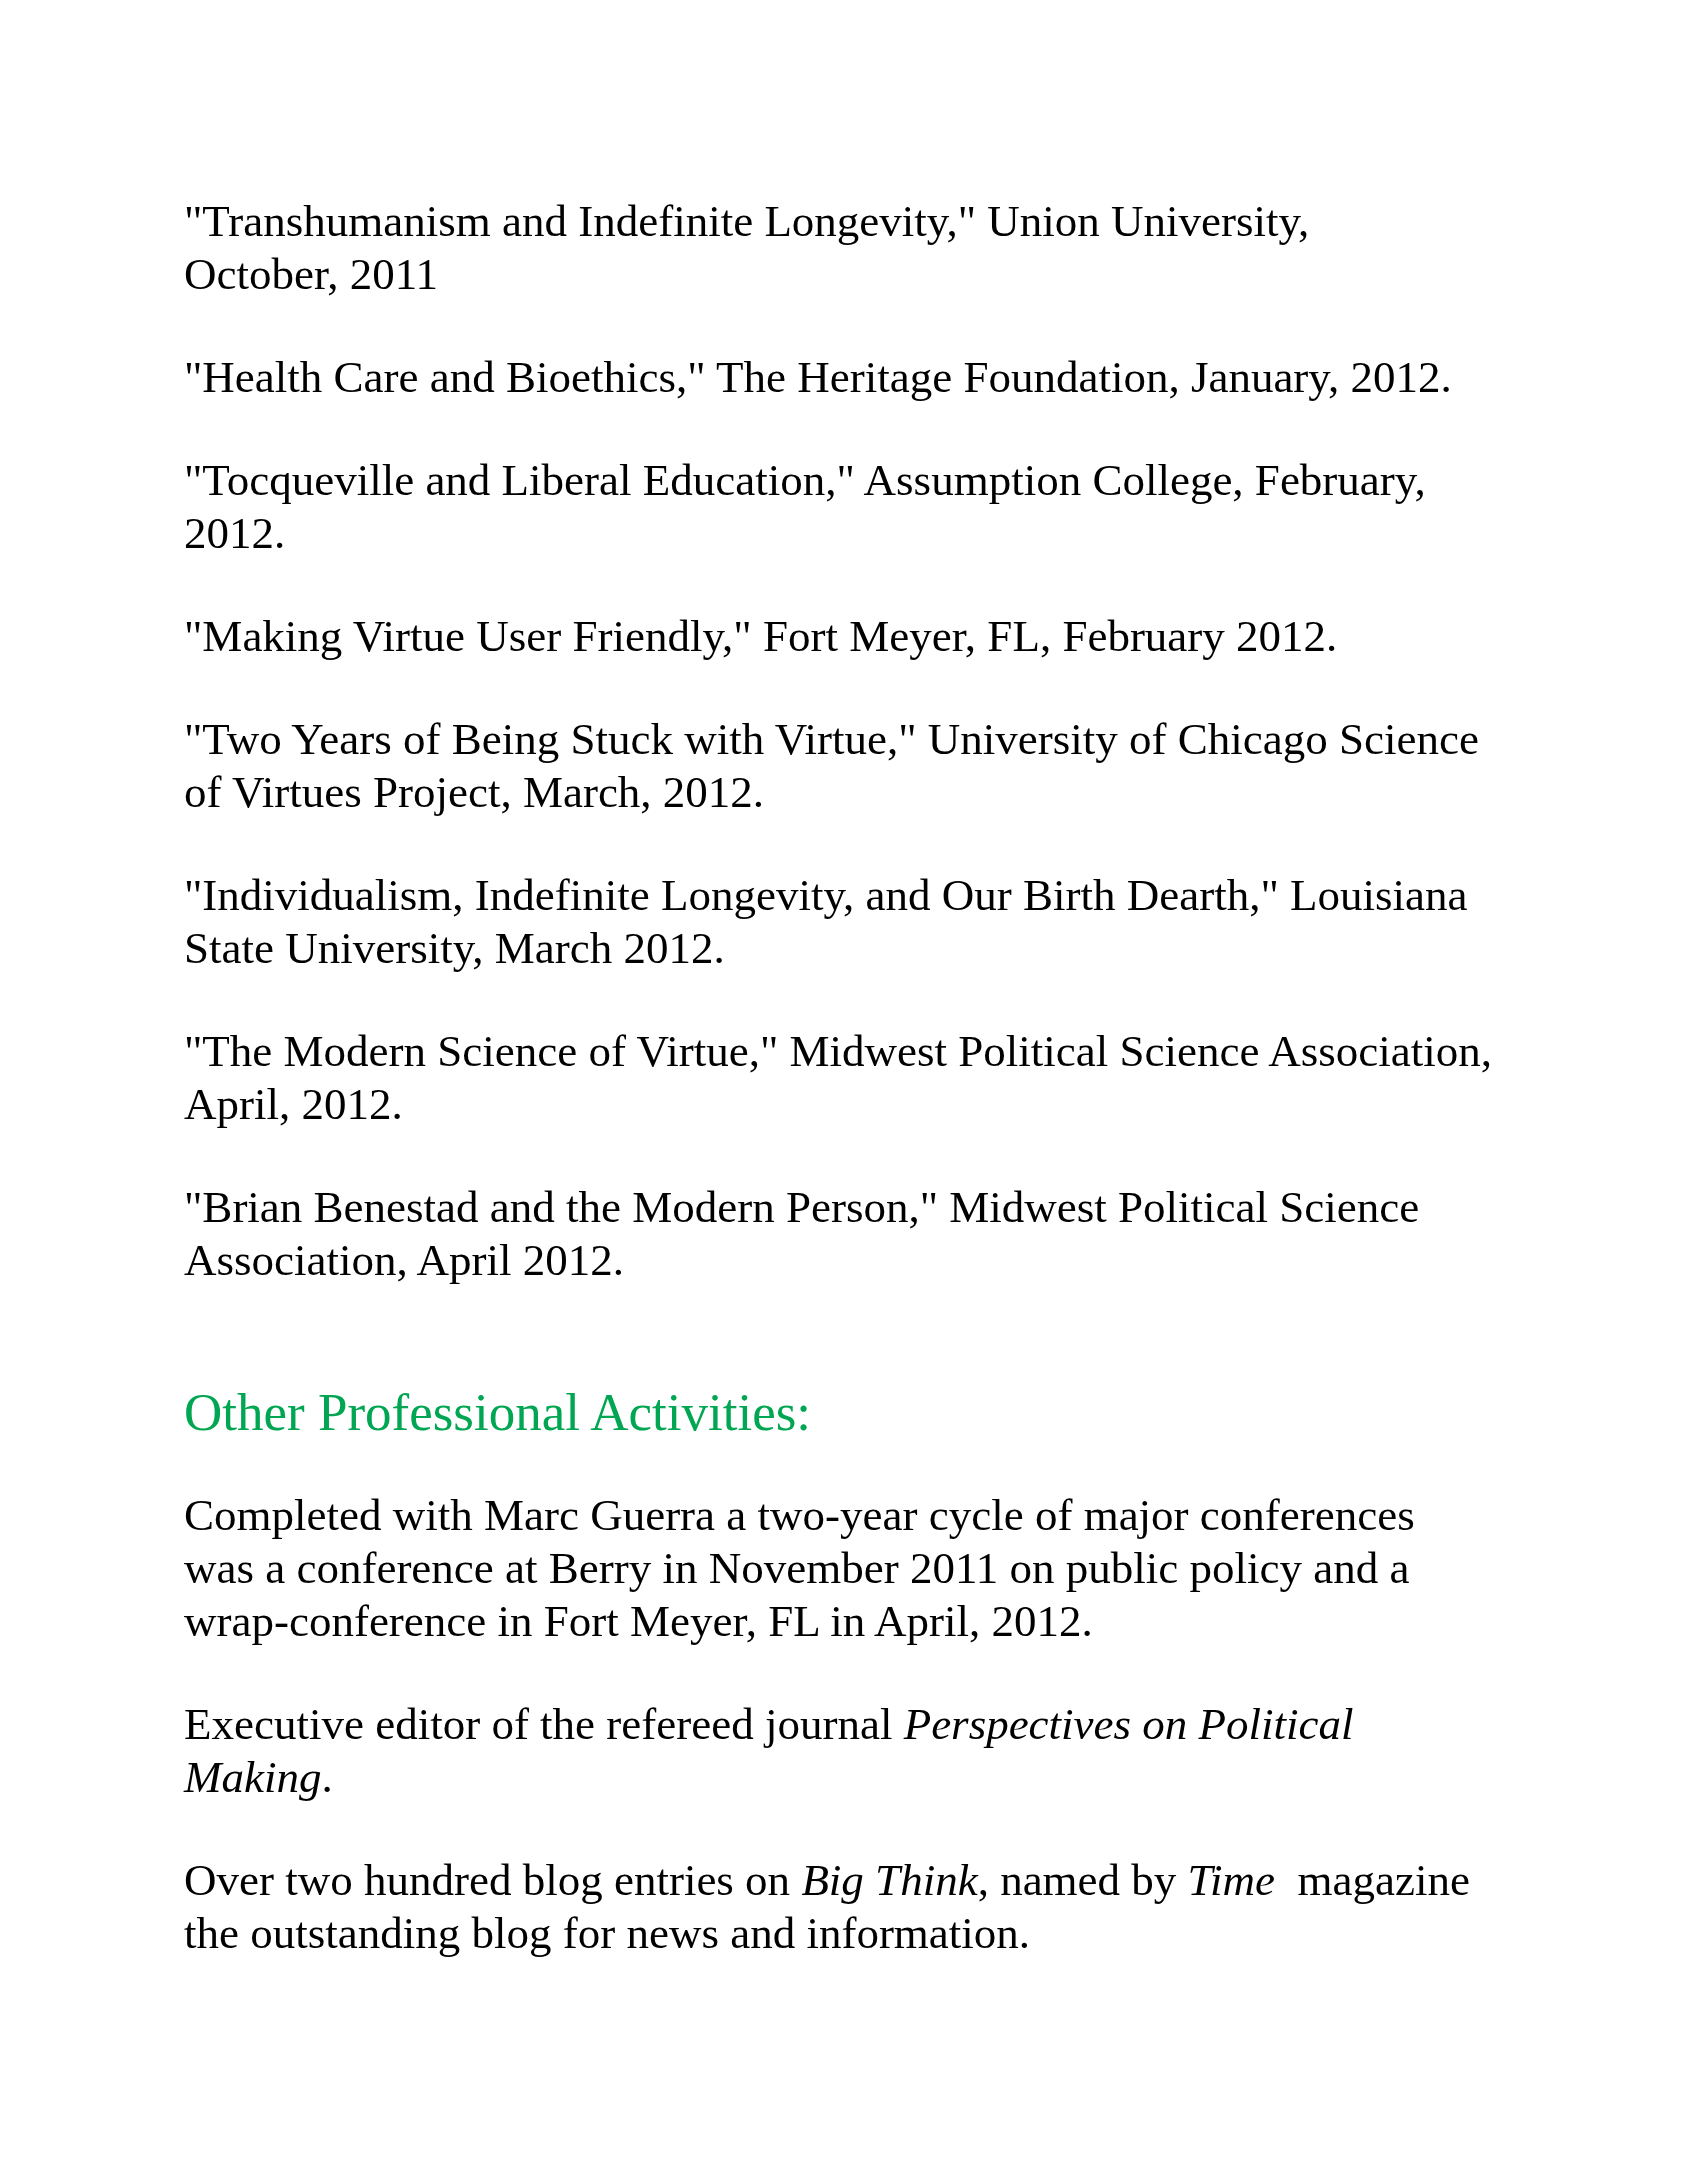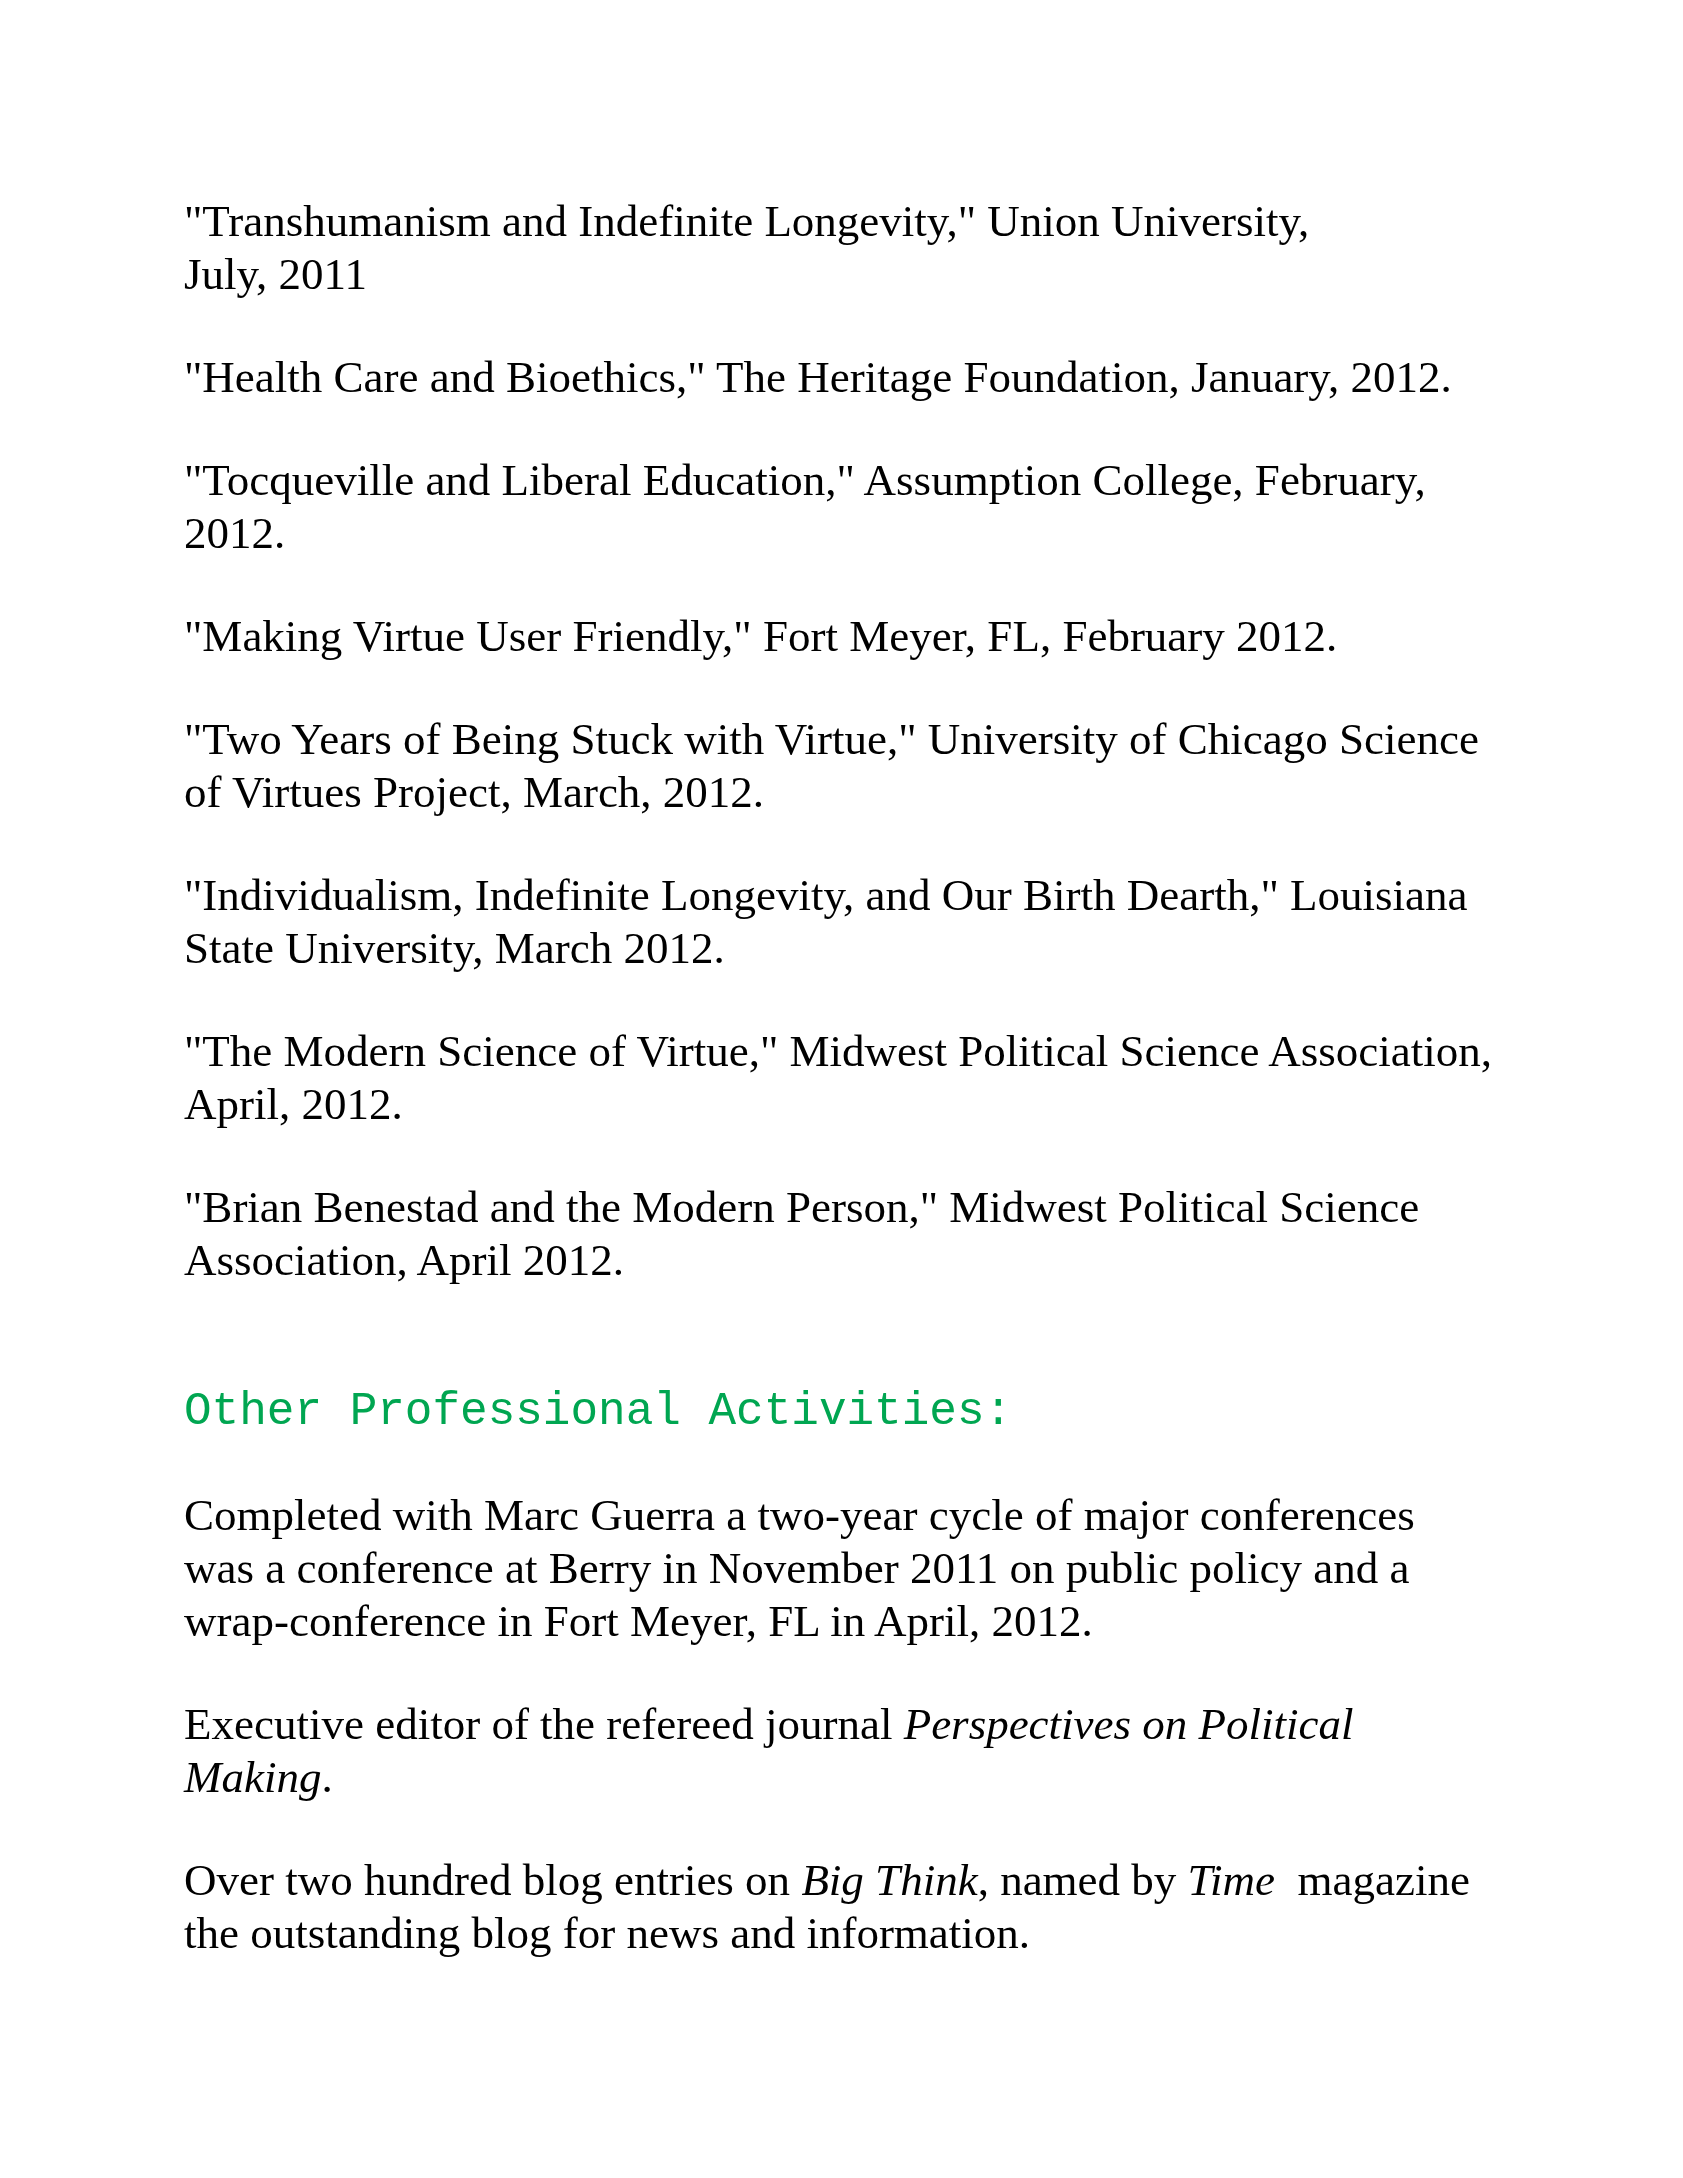--- a/index.html
+++ b/index.html
@@ -17,37 +17,36 @@
     left: 184px;
     top: 195px;
     width: 1426px;
   }
   .para {
     font-size: 45px;
     line-height: 53px;
     margin: 0 0 50px 0;
   }
   .heading {
-    font-size: 46px;
+    font-size: 53px;
     line-height: 53px;
     margin: 99px 0 50px 0;
-    font-family: Liberation Mono, monospace;
   }
   .line { white-space: pre; }
   .run { white-space: pre; }
   .italic { font-style: italic; }
 </style>
 </head>
 <body>
 
 <div class="page" style="background: rgb(255, 255, 255); color: rgb(0, 0, 0); width: 1683px; height: 2178px;">
   <div class="content">
       <div class="para">
         <div class="line"><span class="run">"Transhumanism and Indefinite Longevity," Union University,</span></div>
-        <div class="line"><span class="run">July, 2011</span></div>
+        <div class="line"><span class="run">October, 2011</span></div>
       </div>
       <div class="para">
         <div class="line"><span class="run">"Health Care and Bioethics," The Heritage Foundation, January, 2012.</span></div>
       </div>
       <div class="para">
         <div class="line"><span class="run">"Tocqueville and Liberal Education," Assumption College, February,</span></div>
         <div class="line"><span class="run">2012.</span></div>
       </div>
       <div class="para">
         <div class="line"><span class="run">"Making Virtue User Friendly," Fort Meyer, FL, February 2012.</span></div>

